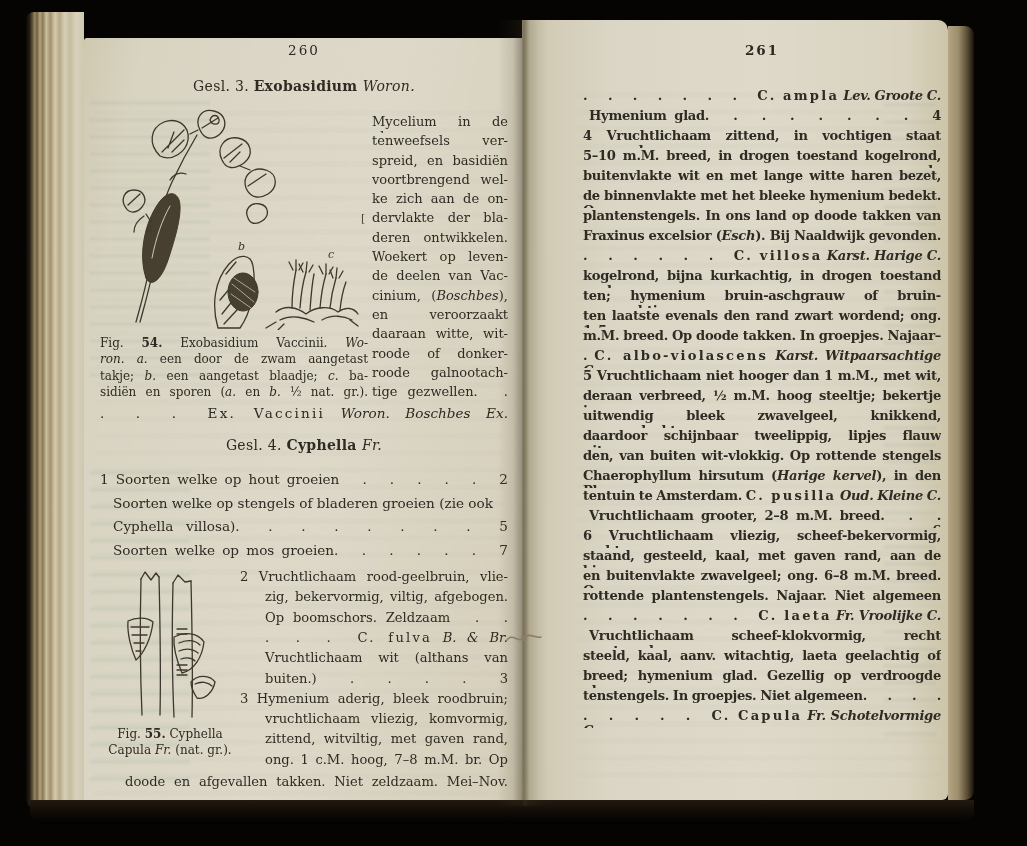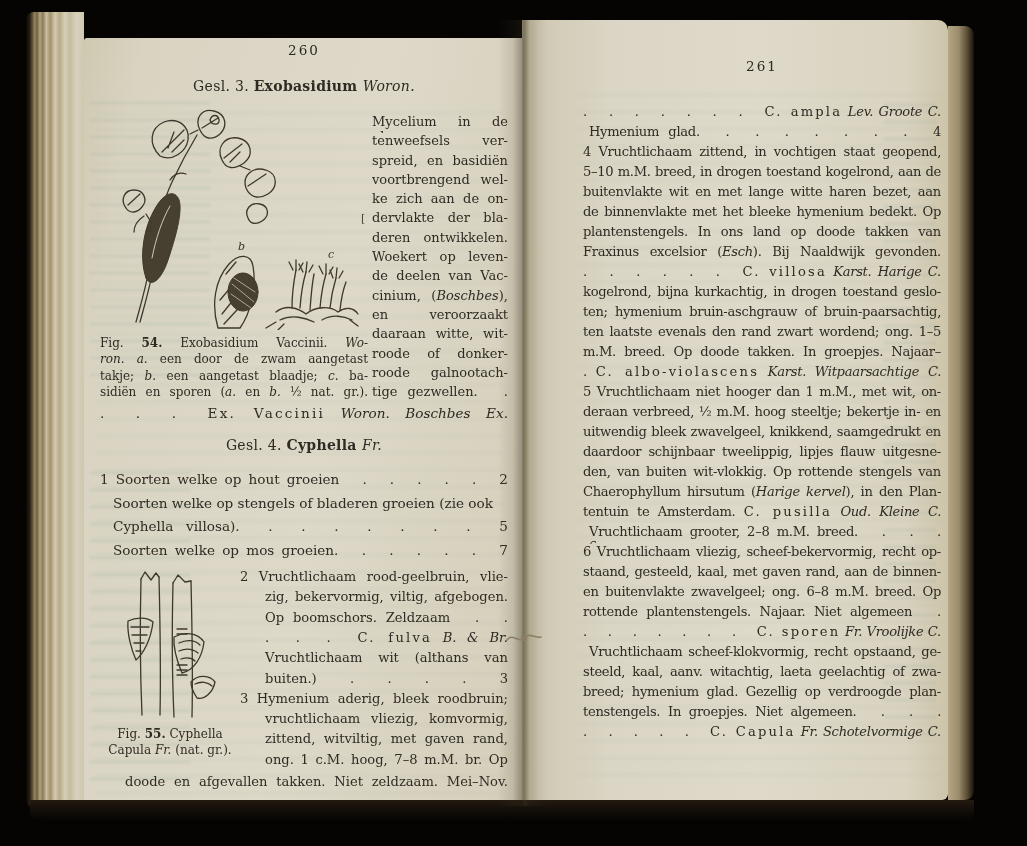--- a/index.html
+++ b/index.html
@@ -59,21 +59,21 @@
   .lp-keys .ln{height:23.4px;}
   .lp-figrow2{margin-top:4px;display:flex;}
   .lp-figcol2{width:140px;}
   .fig55-cap{margin-top:8px;width:150px;margin-left:-5px;font-size:12px;}
   .fig55-cap .ln{height:16.3px;}
   .lp-itemcol{width:268px;font-size:13.1px;}
   .lp-itemcol .ln{height:20.3px;}
   .lp-bottom{margin-top:2px;font-size:13.1px;}
   .lp-bottom .ln{height:21px;}
   
-  #rp-content{left:61px;top:38px;width:358px;}
+  #rp-content{left:61px;top:22px;width:358px;font-weight:bold;}
   .rp-body{margin-top:26px;font-size:13.1px;letter-spacing:-.3px;word-spacing:-.5px;}
   .rp-body .ln{height:20px;}
   .rp-body .r-sp{letter-spacing:2.2px;}
   
   .figsvg{display:block;}
   .fig-stroke{stroke:#3e382c;fill:none;stroke-width:1.3;stroke-linecap:round;stroke-linejoin:round;}
   .fig-dark{fill:#474031;stroke:#3e382c;stroke-width:1;}
   .fig-label{font-family:"DejaVu Serif",serif;font-style:italic;font-size:11px;fill:#3e382c;}
 </style>
 </head>
@@ -261,21 +261,21 @@
           <div class="ln"><span>uitwendig bleek zwavelgeel, knikkend, saamgedrukt en</span></div>
           <div class="ln"><span>daardoor schijnbaar tweelippig, lipjes flauw uitgesne-</span></div>
           <div class="ln"><span>den, van buiten wit-vlokkig.  Op rottende stengels van</span></div>
           <div class="ln"><span>Chaerophyllum hirsutum (</span><span class="r-i">Harige kervel</span><span>), in den Plan-</span></div>
           <div class="ln"><span>tentuin te Amsterdam.  </span><span class="r-sp">C. pusilla</span><span> </span><span class="r-i">Oud.</span><span>  </span><span class="r-i">Kleine C.</span></div>
           <div class="ln i6"><span>Vruchtlichaam grooter, 2–8 m.M. breed.</span><span class="r-d">  .  .  . </span><span> 6</span></div>
           <div class="ln"><span>6 Vruchtlichaam vliezig, scheef-bekervormig, recht op-</span></div>
           <div class="ln"><span>staand, gesteeld, kaal, met gaven rand, aan de binnen-</span></div>
           <div class="ln"><span>en buitenvlakte zwavelgeel; ong. 6–8 m.M. breed.  Op</span></div>
           <div class="ln"><span>rottende plantenstengels.  Najaar.  Niet algemeen</span><span class="r-d">   .</span></div>
-          <div class="ln"><span class="r-d">.  .  .  .  .  .  . </span><span class="r-sp"> C. sporen</span><span> </span><span class="r-i">Fr.</span><span>  </span><span class="r-i">Vroolijke C.</span></div>
+          <div class="ln"><span class="r-d">.  .  .  .  .  .  . </span><span class="r-sp"> C. laeta</span><span> </span><span class="r-i">Fr.</span><span>  </span><span class="r-i">Vroolijke C.</span></div>
           <div class="ln i6"><span>Vruchtlichaam scheef-klokvormig, recht opstaand, ge-</span></div>
           <div class="ln"><span>steeld, kaal, aanv. witachtig, laeta geelachtig of zwa-</span></div>
           <div class="ln"><span>breed; hymenium glad.  Gezellig op verdroogde plan-</span></div>
           <div class="ln"><span>tenstengels. In groepjes.  Niet algemeen.</span><span class="r-d">  .  .  .</span></div>
           <div class="ln"><span class="r-d">.  .  .  .  . </span><span class="r-sp"> C. Capula</span><span> </span><span class="r-i">Fr.</span><span>  </span><span class="r-i">Schotelvormige C.</span></div>
         </div>
     </div>
   </div>
 
   <div class="gutter"></div>

